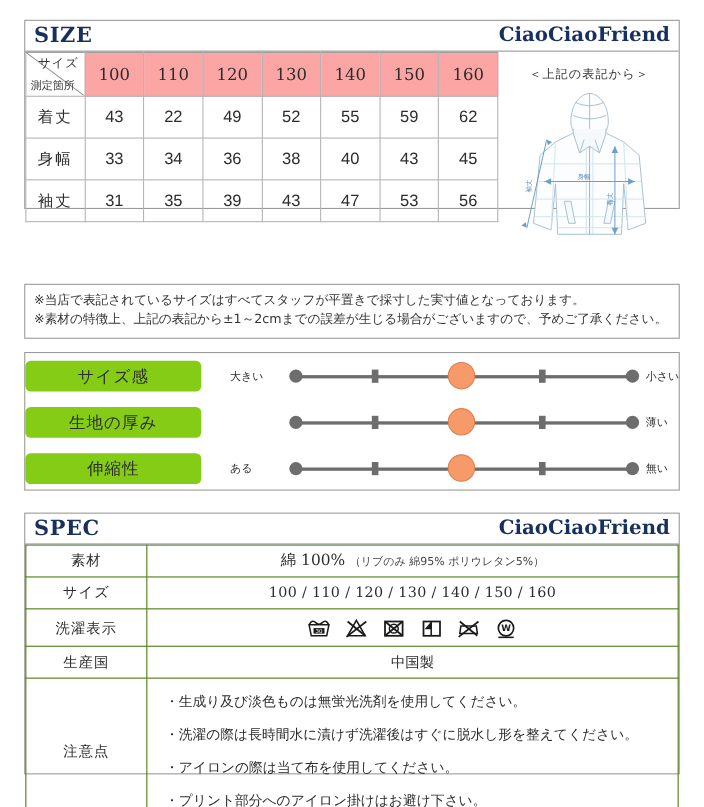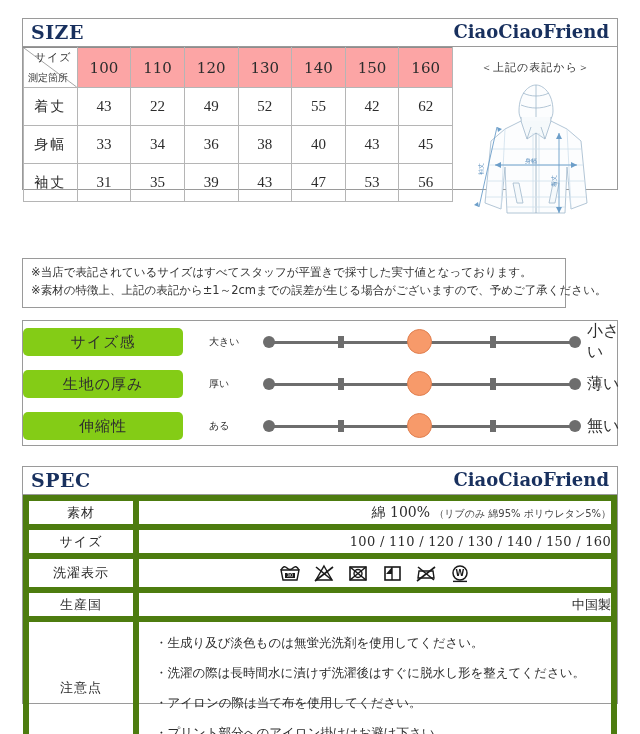--- a/index.html
+++ b/index.html
@@ -56,21 +56,21 @@
     height: 38px;
     padding: 0;
   }
   #size-table tr:first-child td { height: 40px; }
   #size-table td.lbl {
     width: 86px;
     font-size: 14px;
     letter-spacing: 2px;
   }
   #size-table td.num {
-    font-family: Liberation Serif, serif;
+    font-family: Liberation Sans, sans-serif;
     font-size: 15px;
   }
   #size-table td.head {
     font-family: "DejaVu Serif", "Liberation Serif", serif;
     font-size: 15px;
     background: #fca5a5;
   }
   
   td.corner {
     position: relative;
@@ -97,21 +97,21 @@
   }
   #illus .cap {
     margin-top: 13px;
     font-size: 11px;
     letter-spacing: 1px;
     color: #333;
   }
   #illus svg { display: block; margin: 2px auto 0; }
 
   
-  #notes-panel { left: 22px; top: 258px; width: 544px; height: 50px; }
+  #notes-panel { left: 22px; top: 258px; width: 596px; height: 50px; }
   #notes-panel .note {
     font-size: 11.5px;
     color: #333;
     line-height: 1.55;
     padding-left: 8px;
     white-space: nowrap;
   }
   #notes-panel .note:first-child { padding-top: 5px; }
 
   
@@ -132,21 +132,21 @@
   .endleft {
     position: absolute; left: 186px; top: 0; height: 42px;
     width: 52px;
     display: flex; align-items: center; justify-content: flex-start;
     font-size: 10px; color: #2e2e2e;
   }
   .endright {
     position: absolute; left: 564px; top: 0; height: 42px;
     width: 46px;
     display: flex; align-items: center; justify-content: flex-start;
-    font-size: 16px; color: #2e2e2e;
+    font-size: 10px; color: #2e2e2e;
   }
   .slider {
     position: absolute; left: 240px; top: 0; width: 318px; height: 42px;
   }
   .track {
     position: absolute; left: 6px; top: 20px; width: 306px; height: 2.5px;
     background: #6d6d6d;
   }
   .sl-dot {
     position: absolute; top: 15px; width: 12px; height: 12px;
@@ -168,33 +168,33 @@
   }
 
   
   #spec-panel { left: 22px; top: 466px; width: 596px; height: 238px; }
   #spec-table {
     width: 100%;
     border-collapse: collapse;
     table-layout: fixed;
   }
   #spec-table td {
-    border: 6px solid #4d7c0f;
+    border: 1px solid #4d7c0f;
     font-size: 13px;
     color: #2c2c2c;
     padding: 0;
   }
   #spec-table td.key {
     width: 110px;
     text-align: center;
     letter-spacing: 1px;
     height: 29px;
   }
   #spec-table td.val {
-    text-align: right;
+    text-align: center;
     height: 29px;
   }
   .val-main {
     font-family: "DejaVu Serif", "Liberation Serif", serif;
     font-size: 14px;
   }
   .val-sub { font-size: 10px; color: #444; }
   .val-sizes {
     font-family: "DejaVu Serif", "Liberation Serif", serif;
     font-size: 13px; letter-spacing: .3px;
@@ -243,21 +243,21 @@
         <td class="head">150</td>
         <td class="head">160</td>
       </tr>
       <tr>
         <td class="lbl">着丈</td>
         <td class="num">43</td>
         <td class="num">22</td>
         <td class="num">49</td>
         <td class="num">52</td>
         <td class="num">55</td>
-        <td class="num">42</td>
+        <td class="num">59</td>
         <td class="num">62</td>
       </tr>
       <tr>
         <td class="lbl">身幅</td>
         <td class="num">33</td>
         <td class="num">34</td>
         <td class="num">36</td>
         <td class="num">38</td>
         <td class="num">40</td>
         <td class="num">43</td>
@@ -351,21 +351,20 @@
         <div class="sl-tick q1"></div>
         <div class="sl-tick q3"></div>
         <div class="sl-dot right"></div>
         <div class="sl-mark"></div>
       </div>
       <div class="endright">小さい</div>
     </div>
 
     <div class="rate-row">
       <div class="pill">生地の厚み</div>
-      <div class="endleft">厚い</div>
       <div class="slider">
         <div class="track"></div>
         <div class="sl-dot left"></div>
         <div class="sl-tick q1"></div>
         <div class="sl-tick q3"></div>
         <div class="sl-dot right"></div>
         <div class="sl-mark"></div>
       </div>
       <div class="endright">薄い</div>
     </div>

